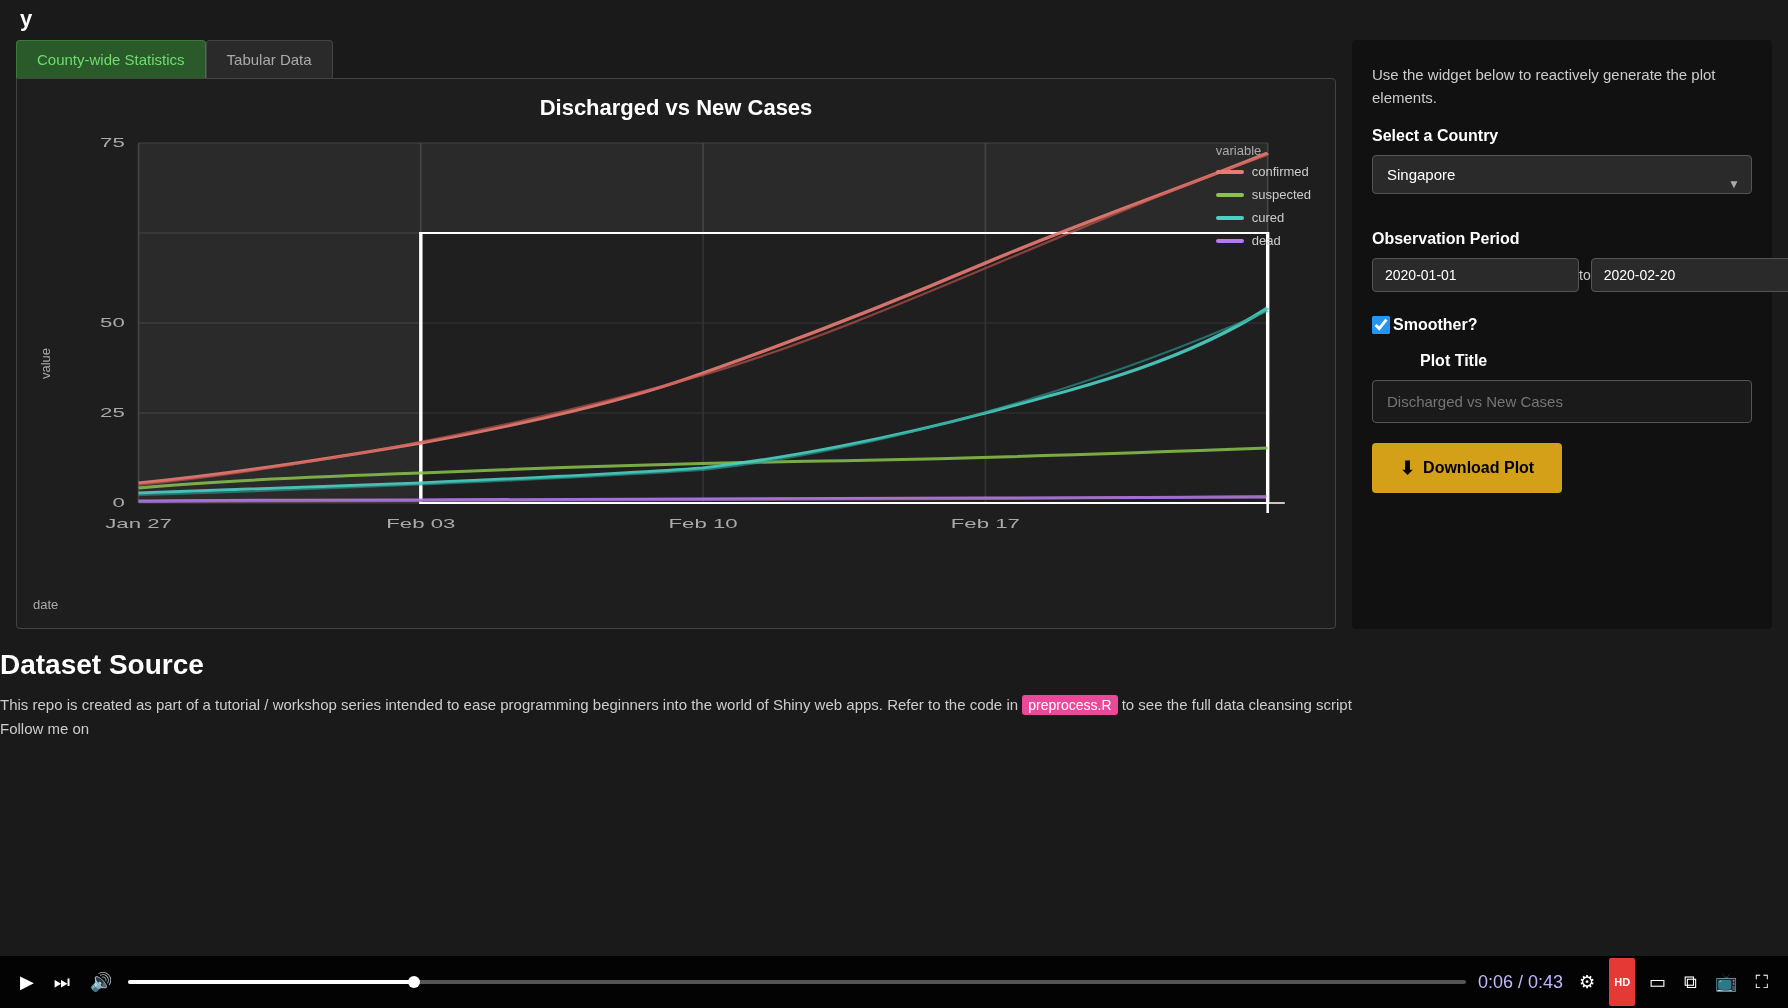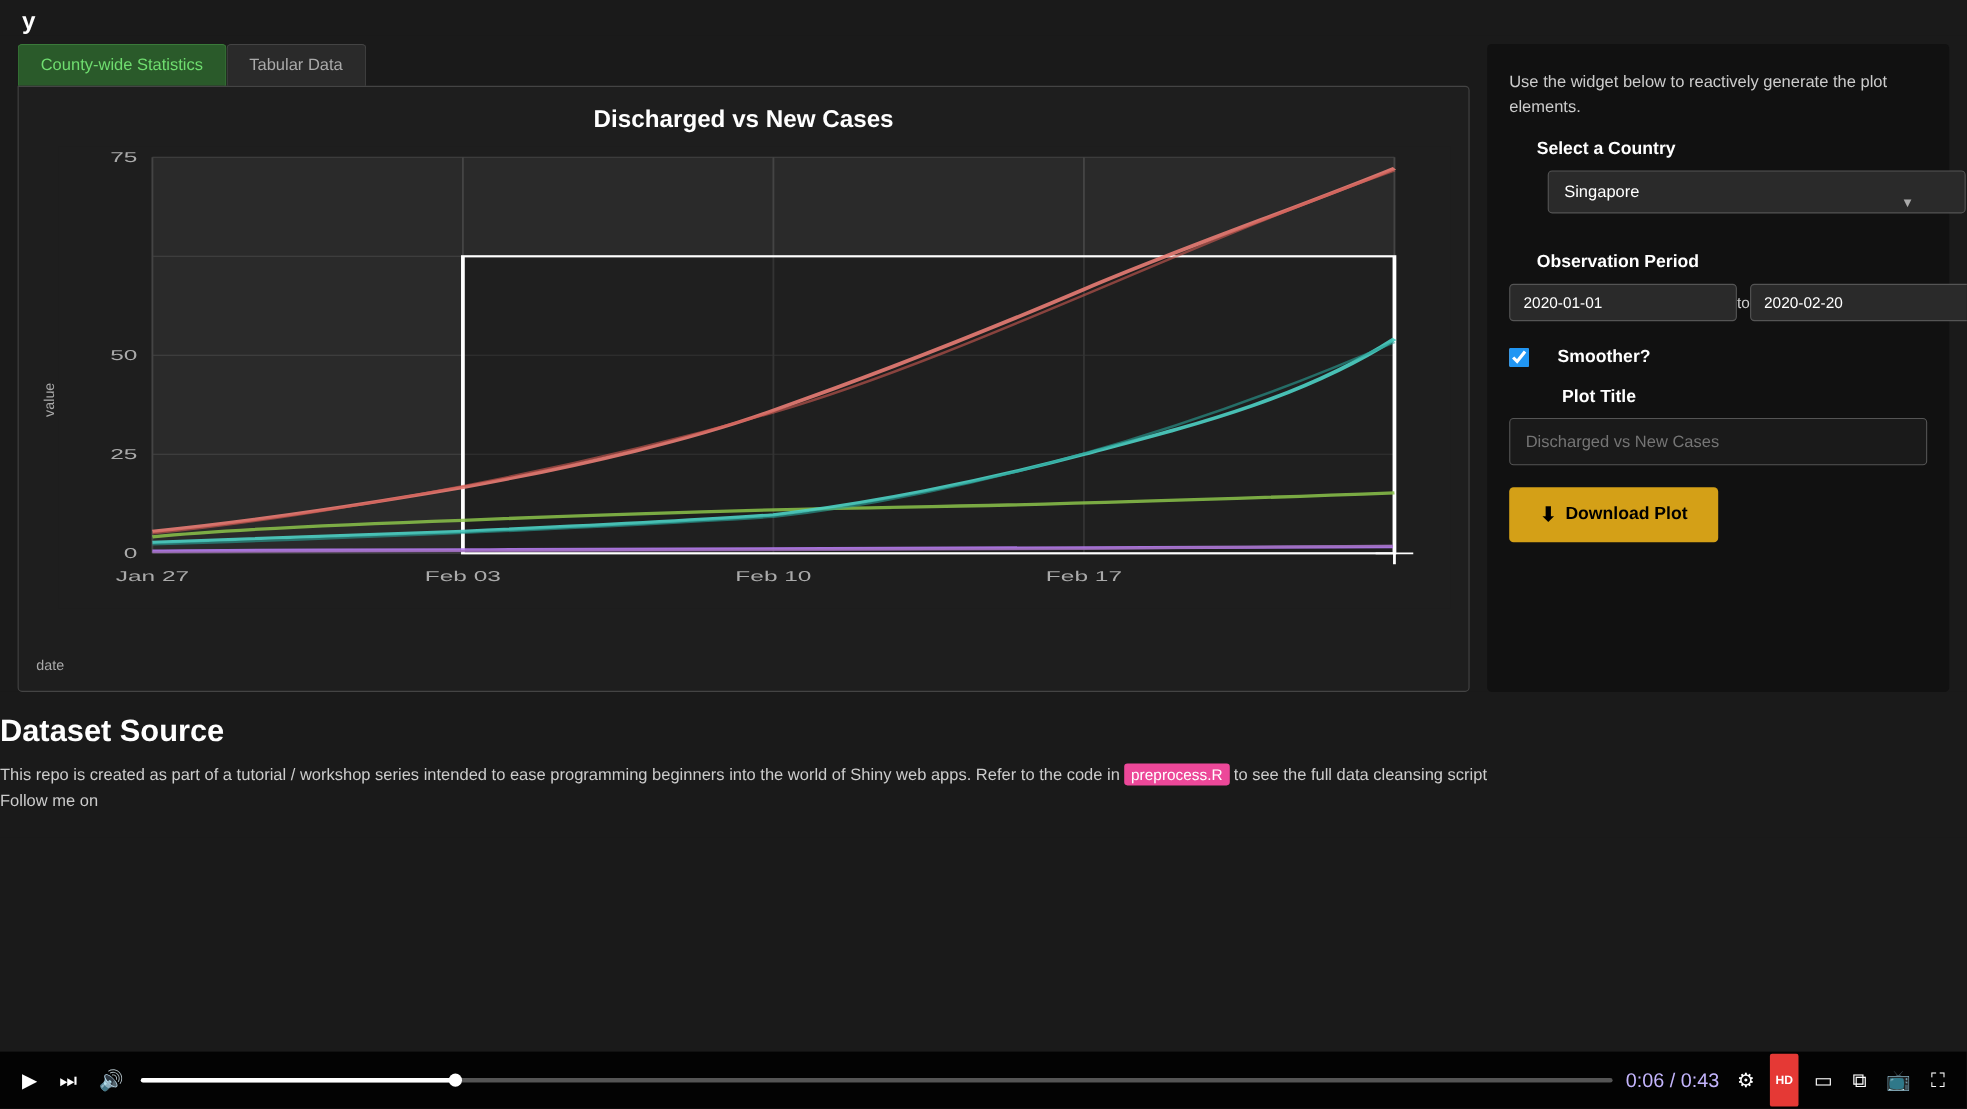--- a/index.html
+++ b/index.html
@@ -149,35 +149,33 @@
       color: #ccc;
       margin-bottom: 18px;
       line-height: 1.5;
     }
 
     .section-label {
       font-size: 16px;
       font-weight: bold;
       color: #fff;
       margin-bottom: 10px;
-      margin-left: 25px;
     }
 
     .country-select {
       width: 100%;
       background: #2a2a2a;
       border: 1px solid #555;
       color: #fff;
       padding: 10px 14px;
       font-size: 15px;
       border-radius: 4px;
       margin-bottom: 18px;
       appearance: none;
       cursor: pointer;
-      margin-left: 35px;
     }
 
     .select-wrapper {
       position: relative;
       margin-bottom: 18px;
     }
 
     .select-wrapper::after {
       content: '▼';
       position: absolute;
@@ -206,21 +204,21 @@
     }
 
     .date-to {
       color: #ccc;
       font-size: 14px;
     }
 
     .smoother-row {
       display: flex;
       align-items: center;
-      gap: 26px;
+      gap: 3px;
       margin-bottom: 18px;
       margin-top: 24px;
     }
 
     .smoother-checkbox {
       width: 18px;
       height: 18px;
       accent-color: #2196f3;
       cursor: pointer;
     }
@@ -394,20 +392,39 @@
 
     <div class="chart-container">
       <div class="chart-title">Discharged vs New Cases</div>
 
       <div class="chart-area">
 
         <div class="y-axis-label">value</div>
 
         <div class="chart-inner" style="position:relative;">
           
+          <div class="legend">
+            <div class="legend-title">variable</div>
+            <div class="legend-item">
+              <div class="legend-line" style="background:#e87c74;"></div>
+              <span>confirmed</span>
+            </div>
+            <div class="legend-item">
+              <div class="legend-line" style="background:#8bc34a;"></div>
+              <span>suspected</span>
+            </div>
+            <div class="legend-item">
+              <div class="legend-line" style="background:#4dd0c4;"></div>
+              <span>cured</span>
+            </div>
+            <div class="legend-item">
+              <div class="legend-line" style="background:#b57bee;"></div>
+              <span>dead</span>
+            </div>
+          </div>
 
           
           <svg class="chart-svg" viewBox="0 0 740 420" preserveAspectRatio="none">
 
             <rect x="0" y="0" width="740" height="420" fill="#1e1e1e"></rect>
 
             <rect x="50" y="10" width="660" height="360" fill="#2a2a2a"></rect>
 
             <line x1="50" y1="10" x2="710" y2="10" stroke="#444" stroke-width="1"></line>
             <line x1="50" y1="100" x2="710" y2="100" stroke="#444" stroke-width="1"></line>

